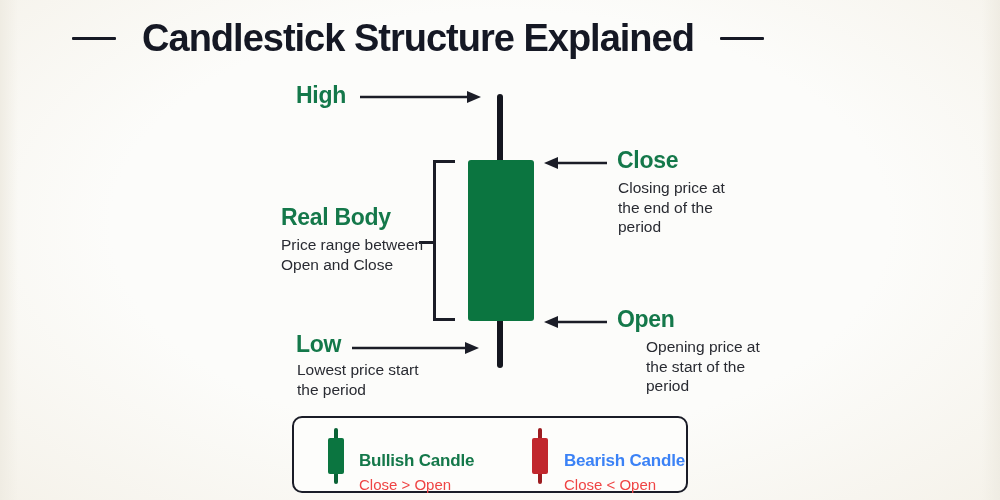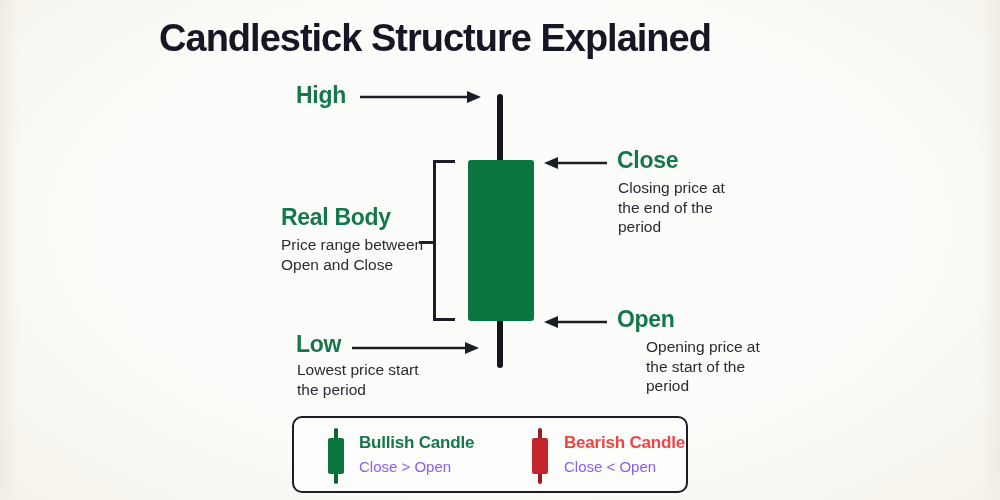--- a/index.html
+++ b/index.html
@@ -8,22 +8,22 @@
     font-family:"Liberation Sans","DejaVu Sans",sans-serif;
   }
   #canvas{
     position:relative;width:1000px;height:500px;
     background:
       linear-gradient(90deg, #efece3 0px, rgba(251,251,249,0) 18px, rgba(251,251,249,0) 982px, #efece3 1000px),
       radial-gradient(ellipse at 50% 45%, #fcfcfa 55%, #f5f2ea 100%);
   }
   
   .title-row{
-    position:absolute;top:14px;left:17px;width:836px;height:48px;
-    display:flex;align-items:center;justify-content:center;gap:26px;flex-direction:column;
+    position:absolute;top:14px;left:0;width:836px;height:48px;
+    display:flex;align-items:center;justify-content:center;gap:26px;
   }
   .title-dash{width:44px;height:3px;background:#161925;border-radius:1px;}
   .title-text{
     font-size:38px;font-weight:700;color:#151824;letter-spacing:-1px;
     white-space:nowrap;
   }
   
   .wick{
     position:absolute;left:497px;top:94px;width:6px;height:274px;
     background:#14161f;border-radius:3px;
@@ -52,24 +52,24 @@
     border:2.5px solid #1a1c27;border-radius:10px;background:#fdfdfb;
     box-sizing:border-box;
   }
   .mini-candle{position:absolute;width:20px;height:56px;}
   .mini-wick{position:absolute;left:8px;top:0;width:4px;height:56px;border-radius:2px;}
   .mini-body{position:absolute;left:2px;top:10px;width:16px;height:36px;border-radius:2px;}
   .mini-candle.green .mini-wick{background:#0a6236;}
   .mini-candle.green .mini-body{background:#0b7540;}
   .mini-candle.red .mini-wick{background:#9c1c20;}
   .mini-candle.red .mini-body{background:#c1272d;}
-  .legend-title{font-size:17px;font-weight:700;letter-spacing:-0.2px;white-space:nowrap;}
+  .legend-title{font-size:17px;font-weight:700;letter-spacing:-0.2px;white-space:nowrap;margin-top:18px;}
   .legend-title.green{color:#14784a;}
-  .legend-title.red{color:#ef4444;}
-  .legend-cond{font-size:15px;color:#8b5cf6;margin-top:5px;white-space:nowrap;}
+  .legend-title.red{color:#3b82f6;}
+  .legend-cond{font-size:15px;color:#ef4444;margin-top:5px;white-space:nowrap;}
   .legend-text{position:absolute;top:15px;}
 </style>
 </head>
 <body>
 
 <div id="canvas">
 
   <div class="title-row">
     <div class="title-dash"></div>
     <div class="title-text">Candlestick Structure Explained</div>

